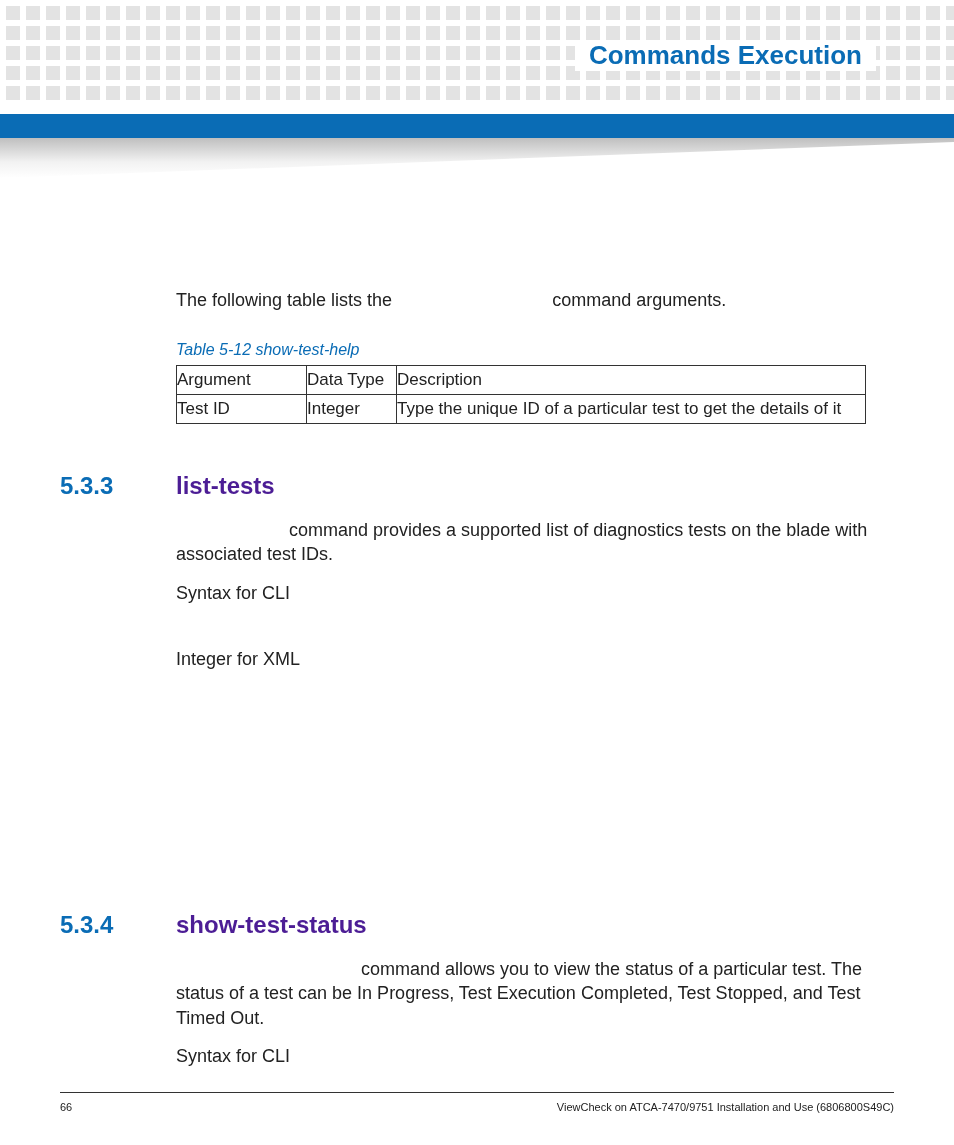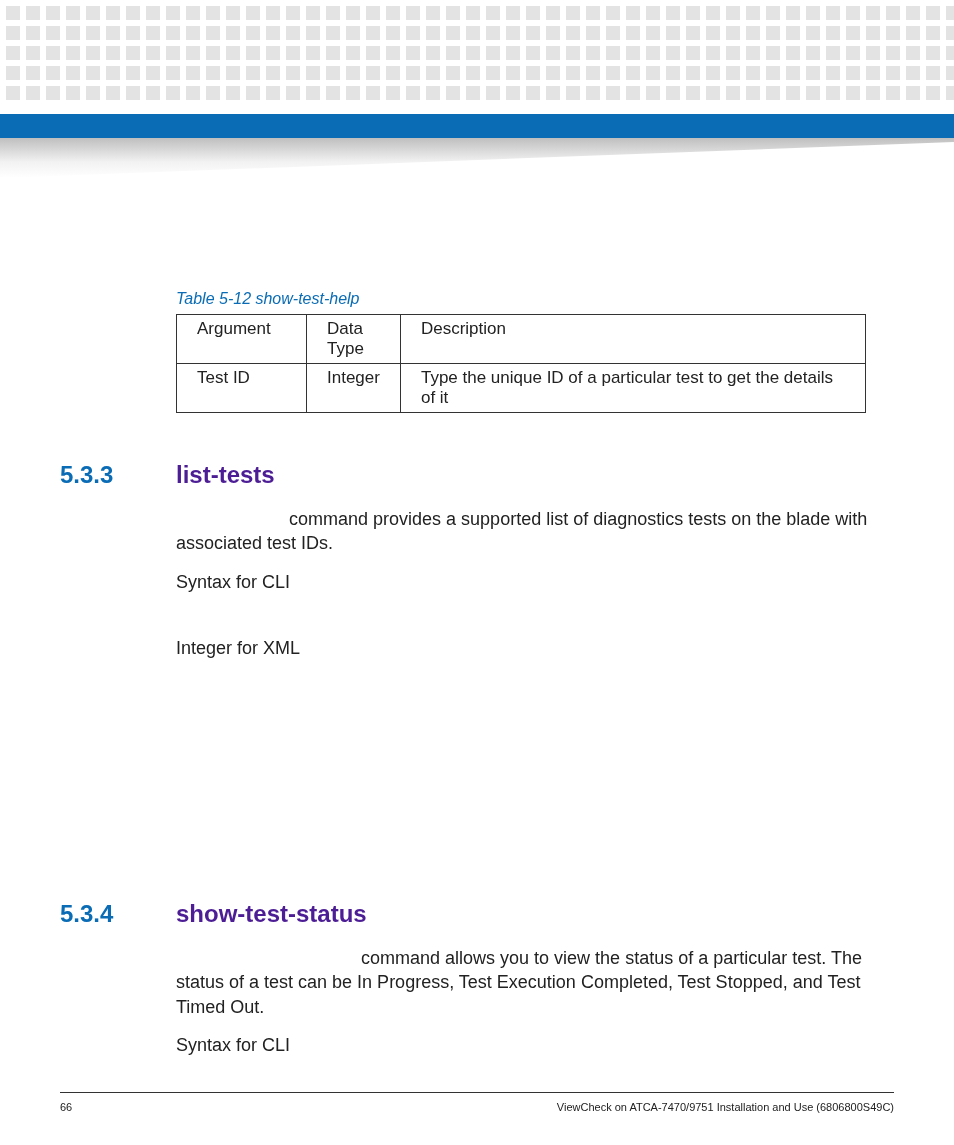--- a/index.html
+++ b/index.html
@@ -45,21 +45,21 @@
     left: 60px;
     right: 60px;
   }
 
   .intro { margin-left: 116px; font-size: 18px; margin-bottom: 30px; }
   .intro .cmd-gap { display: inline-block; width: 150px; }
 
   .table-caption { margin-left: 116px; color: #0a6cb5; font-style: italic; font-size: 16px; margin-bottom: 6px; }
 
   table.arg-table { margin-left: 116px; border-collapse: collapse; width: 690px; }
-  table.arg-table th, table.arg-table td { border: 1px solid #333; padding: 4px 20px; font-size: 17px; text-align: left; vertical-align: top; font-weight: 400; }
+  table.arg-table th, table.arg-table td { border: 1px solid #333; padding: 4px 0; font-size: 17px; text-align: left; vertical-align: top; font-weight: 400; }
   table.arg-table th { font-weight: 400; }
 
   .section { margin-top: 48px; }
   .section-head { display: flex; align-items: center; margin-bottom: 18px; }
   .sec-num { width: 116px; color: #0a6cb5; font-weight: 700; font-size: 24px; }
   .sec-title { color: #4c1d95; font-weight: 700; font-size: 24px; }
 
   .body-text { margin-left: 116px; font-size: 18px; line-height: 1.35; margin-bottom: 14px; }
   .body-text .lead-gap { display: inline-block; width: 108px; }
   .body-text .lead-gap-wide { display: inline-block; width: 180px; }
@@ -327,26 +327,32 @@
         <div class="dot"></div>
         <div class="dot"></div>
         <div class="dot"></div>
         <div class="dot"></div>
         <div class="dot"></div>
         <div class="dot"></div>
         <div class="dot"></div>
       </div>
   </div>
 
+  <div class="header-title">Commands Execution</div>
 
   <div class="blue-bar"></div>
   <div class="wedge"></div>
 
   <div class="content">
 
+    <p class="intro">
+      <span>The following table lists the</span>
+      <span class="cmd-gap"></span>
+      <span>command arguments.</span>
+    </p>
 
     <div class="table-caption">Table 5-12 show-test-help</div>
 
     <table class="arg-table">
       <tbody>
           <tr>
         <th style="width:130px;">Argument</th>
         <th style="width:90px;">Data Type</th>
         <th>Description</th>
       </tr>

